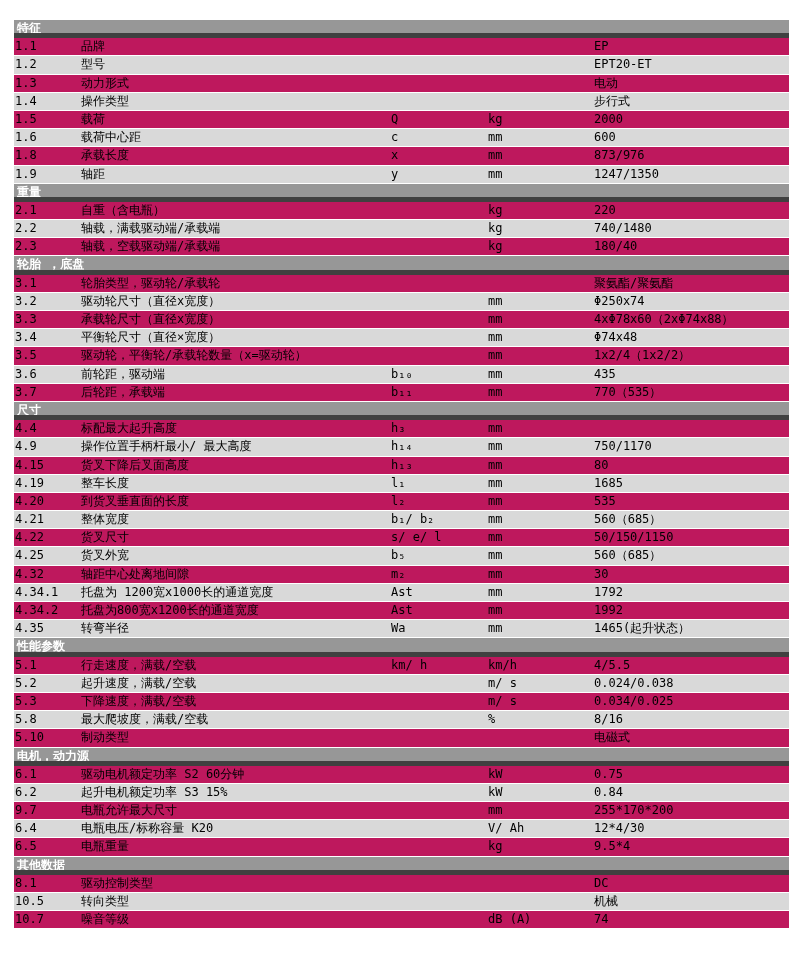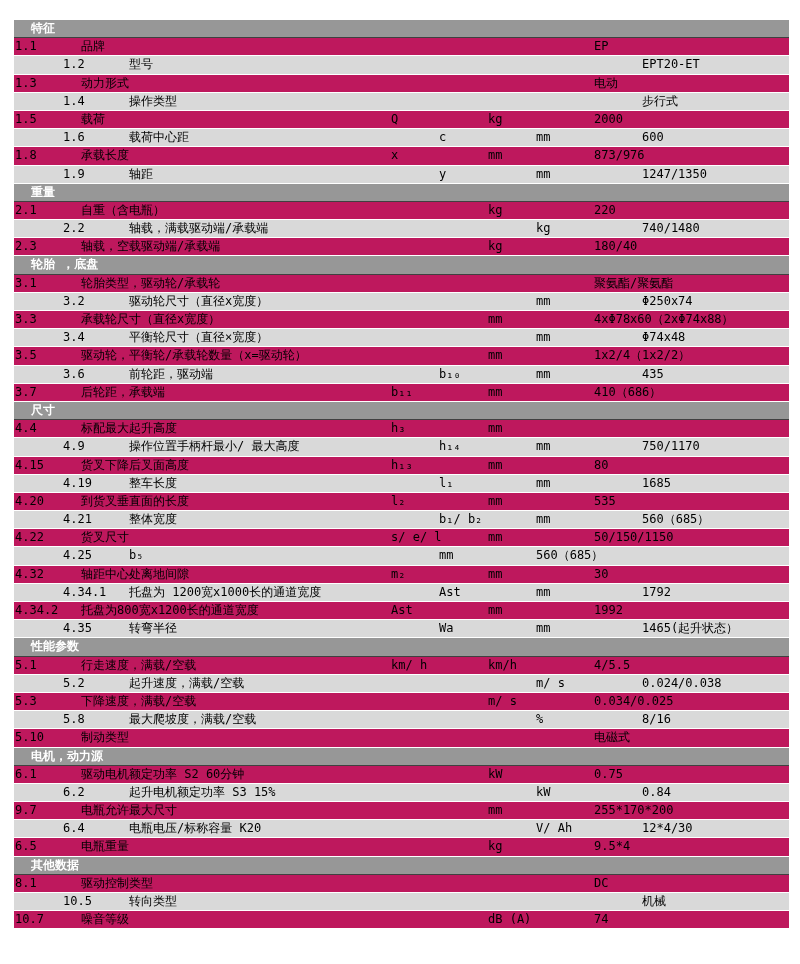--- a/index.html
+++ b/index.html
@@ -22,38 +22,37 @@
     top: 20px;
     width: 775px;
   }
   .sec-header {
     box-sizing: border-box;
     height: 18.2px;
     line-height: 17px;
     background: var(--header-bg, #979797);
     color: var(--header-text, #ffffff);
     font-weight: bold;
-    padding-left: 17px;
-    border-bottom: 1px solid #404040;
+    padding-left: 3px;
+    border-bottom: 5px solid #404040;
     overflow: hidden;
     white-space: nowrap;
   }
   .row {
     box-sizing: border-box;
     height: 18.2px;
     line-height: 17px;
     display: grid;
     grid-template-columns: 66px 310px 97px 106px 1fr;
     background: #be185d;
     border-bottom: 1px solid #ffffff;
     white-space: nowrap;
   }
   .row.stripe {
     background: var(--stripe-bg, #d9d9d9);
-    padding-left: 48px;
   }
   .cell {
     overflow: visible;
     padding-left: 1px;
   }
 </style>
 </head>
 <body>
 
 <div class="page">
@@ -178,21 +177,21 @@
         <div class="cell col-label">前轮距，驱动端</div>
         <div class="cell col-symbol">b₁₀</div>
         <div class="cell col-unit">mm</div>
         <div class="cell col-value">435</div>
       </div>
       <div class="row">
         <div class="cell col-no">3.7</div>
         <div class="cell col-label">后轮距，承载端</div>
         <div class="cell col-symbol">b₁₁</div>
         <div class="cell col-unit">mm</div>
-        <div class="cell col-value">410（686）</div>
+        <div class="cell col-value">770（535）</div>
       </div>
       <div class="sec-header">尺寸</div>
       <div class="row">
         <div class="cell col-no">4.4</div>
         <div class="cell col-label">标配最大起升高度</div>
         <div class="cell col-symbol">h₃</div>
         <div class="cell col-unit">mm</div>
       </div>
       <div class="row stripe">
         <div class="cell col-no">4.9</div>
@@ -231,20 +230,21 @@
       </div>
       <div class="row">
         <div class="cell col-no">4.22</div>
         <div class="cell col-label">货叉尺寸</div>
         <div class="cell col-symbol">s/ e/ l</div>
         <div class="cell col-unit">mm</div>
         <div class="cell col-value">50/150/1150</div>
       </div>
       <div class="row stripe">
         <div class="cell col-no">4.25</div>
+        <div class="cell col-label">货叉外宽</div>
         <div class="cell col-symbol">b₅</div>
         <div class="cell col-unit">mm</div>
         <div class="cell col-value">560（685）</div>
       </div>
       <div class="row">
         <div class="cell col-no">4.32</div>
         <div class="cell col-label">轴距中心处离地间隙</div>
         <div class="cell col-symbol">m₂</div>
         <div class="cell col-unit">mm</div>
         <div class="cell col-value">30</div>

